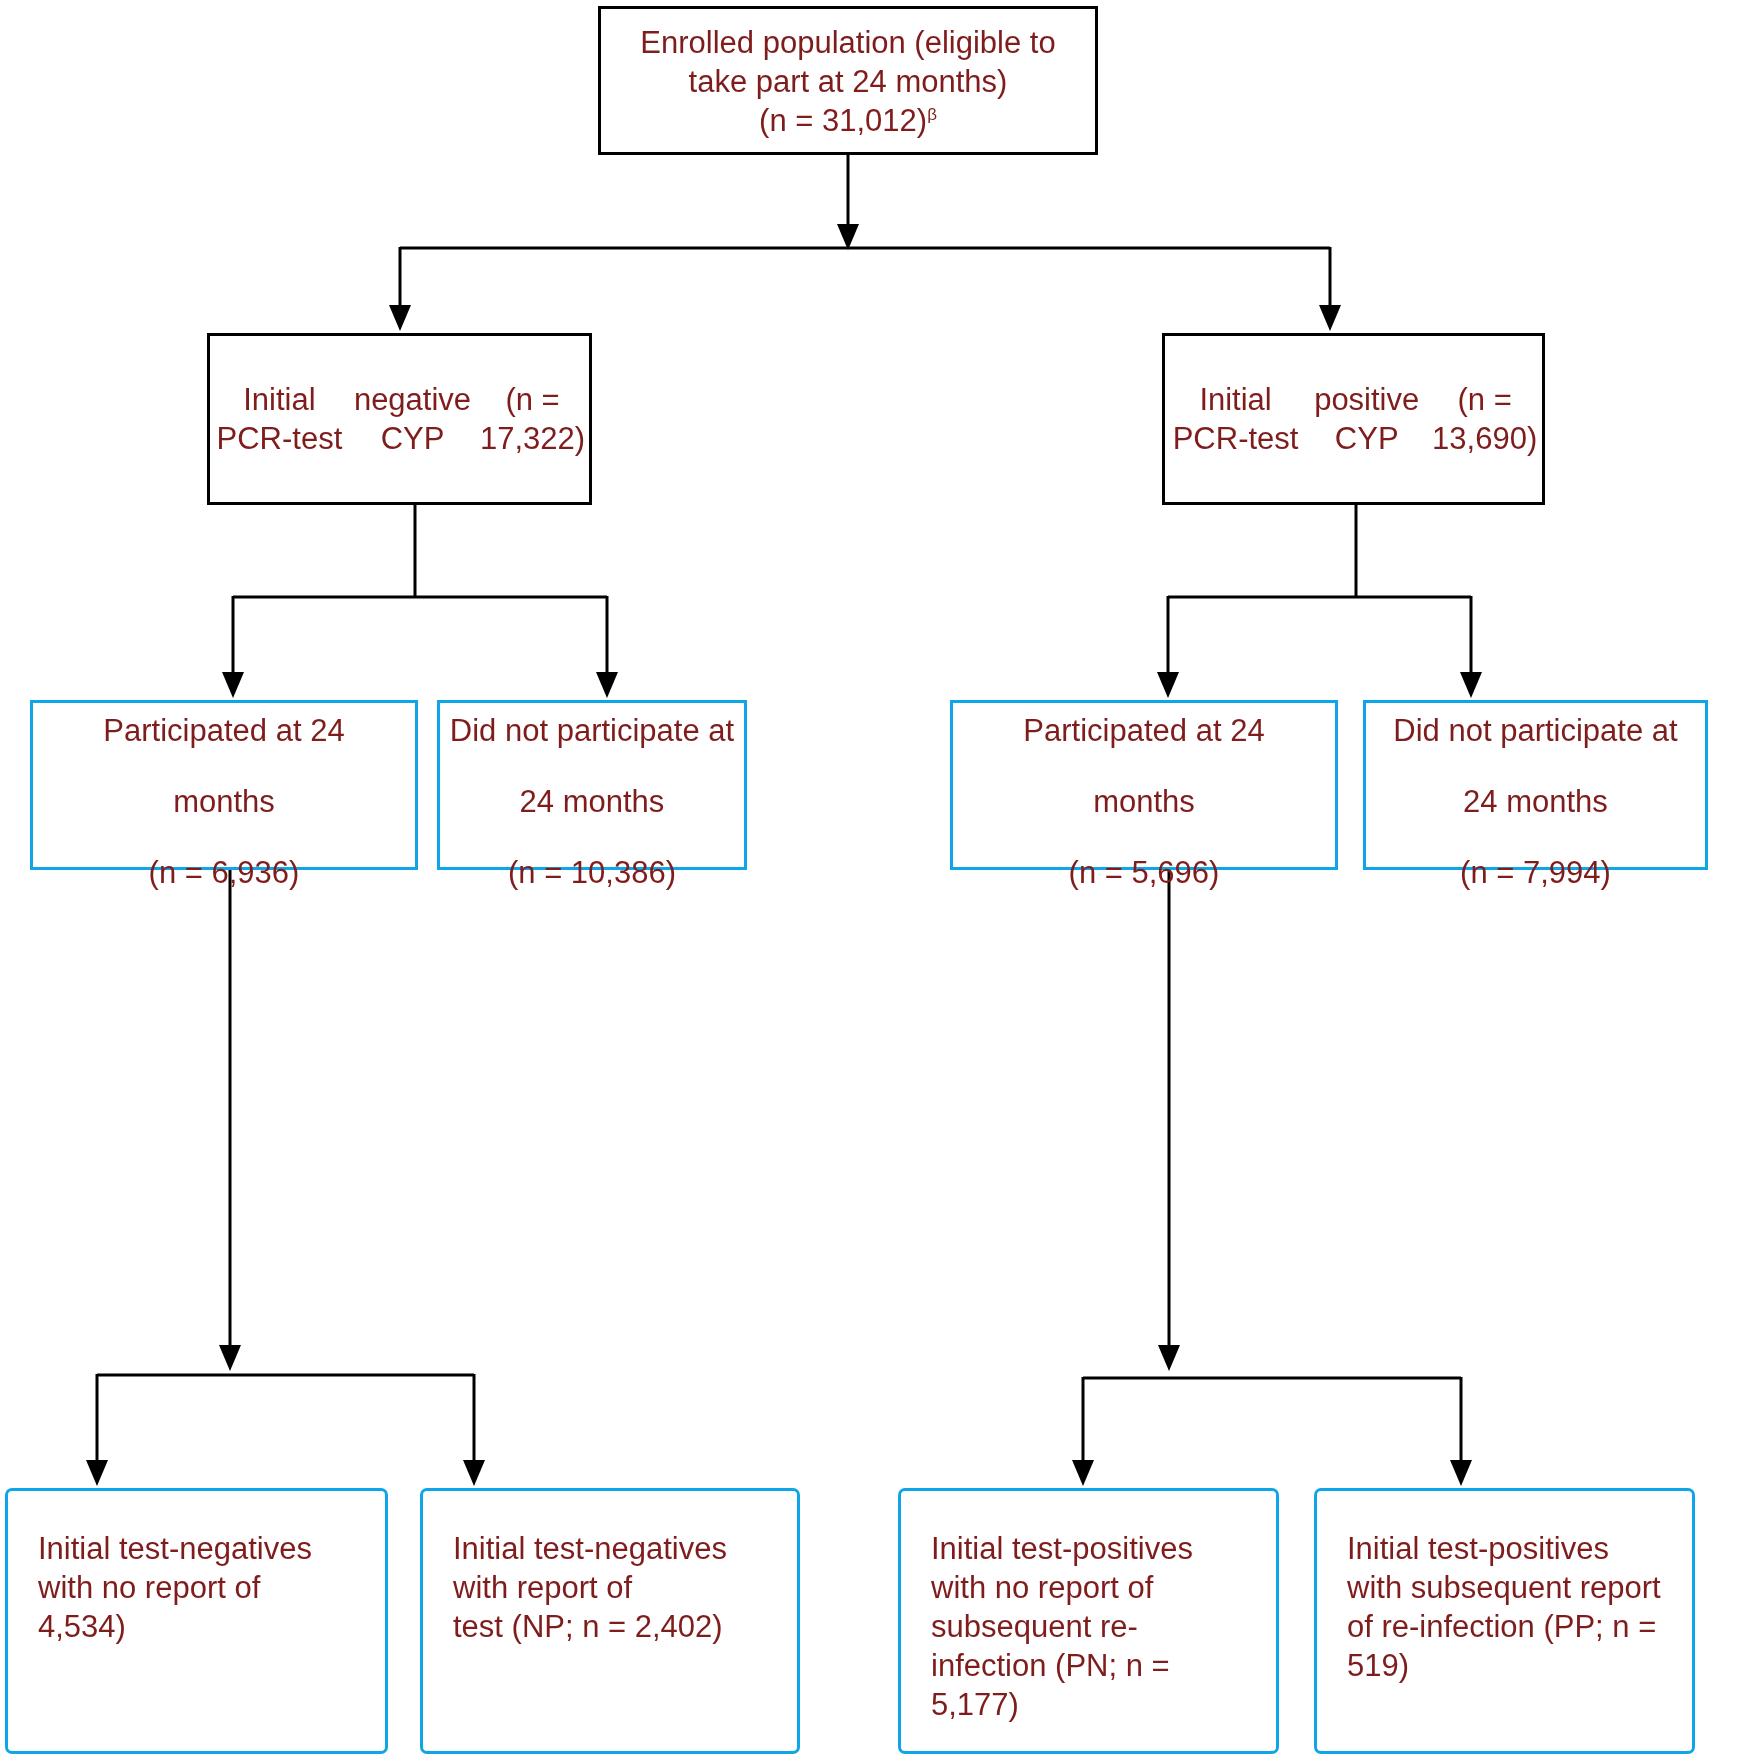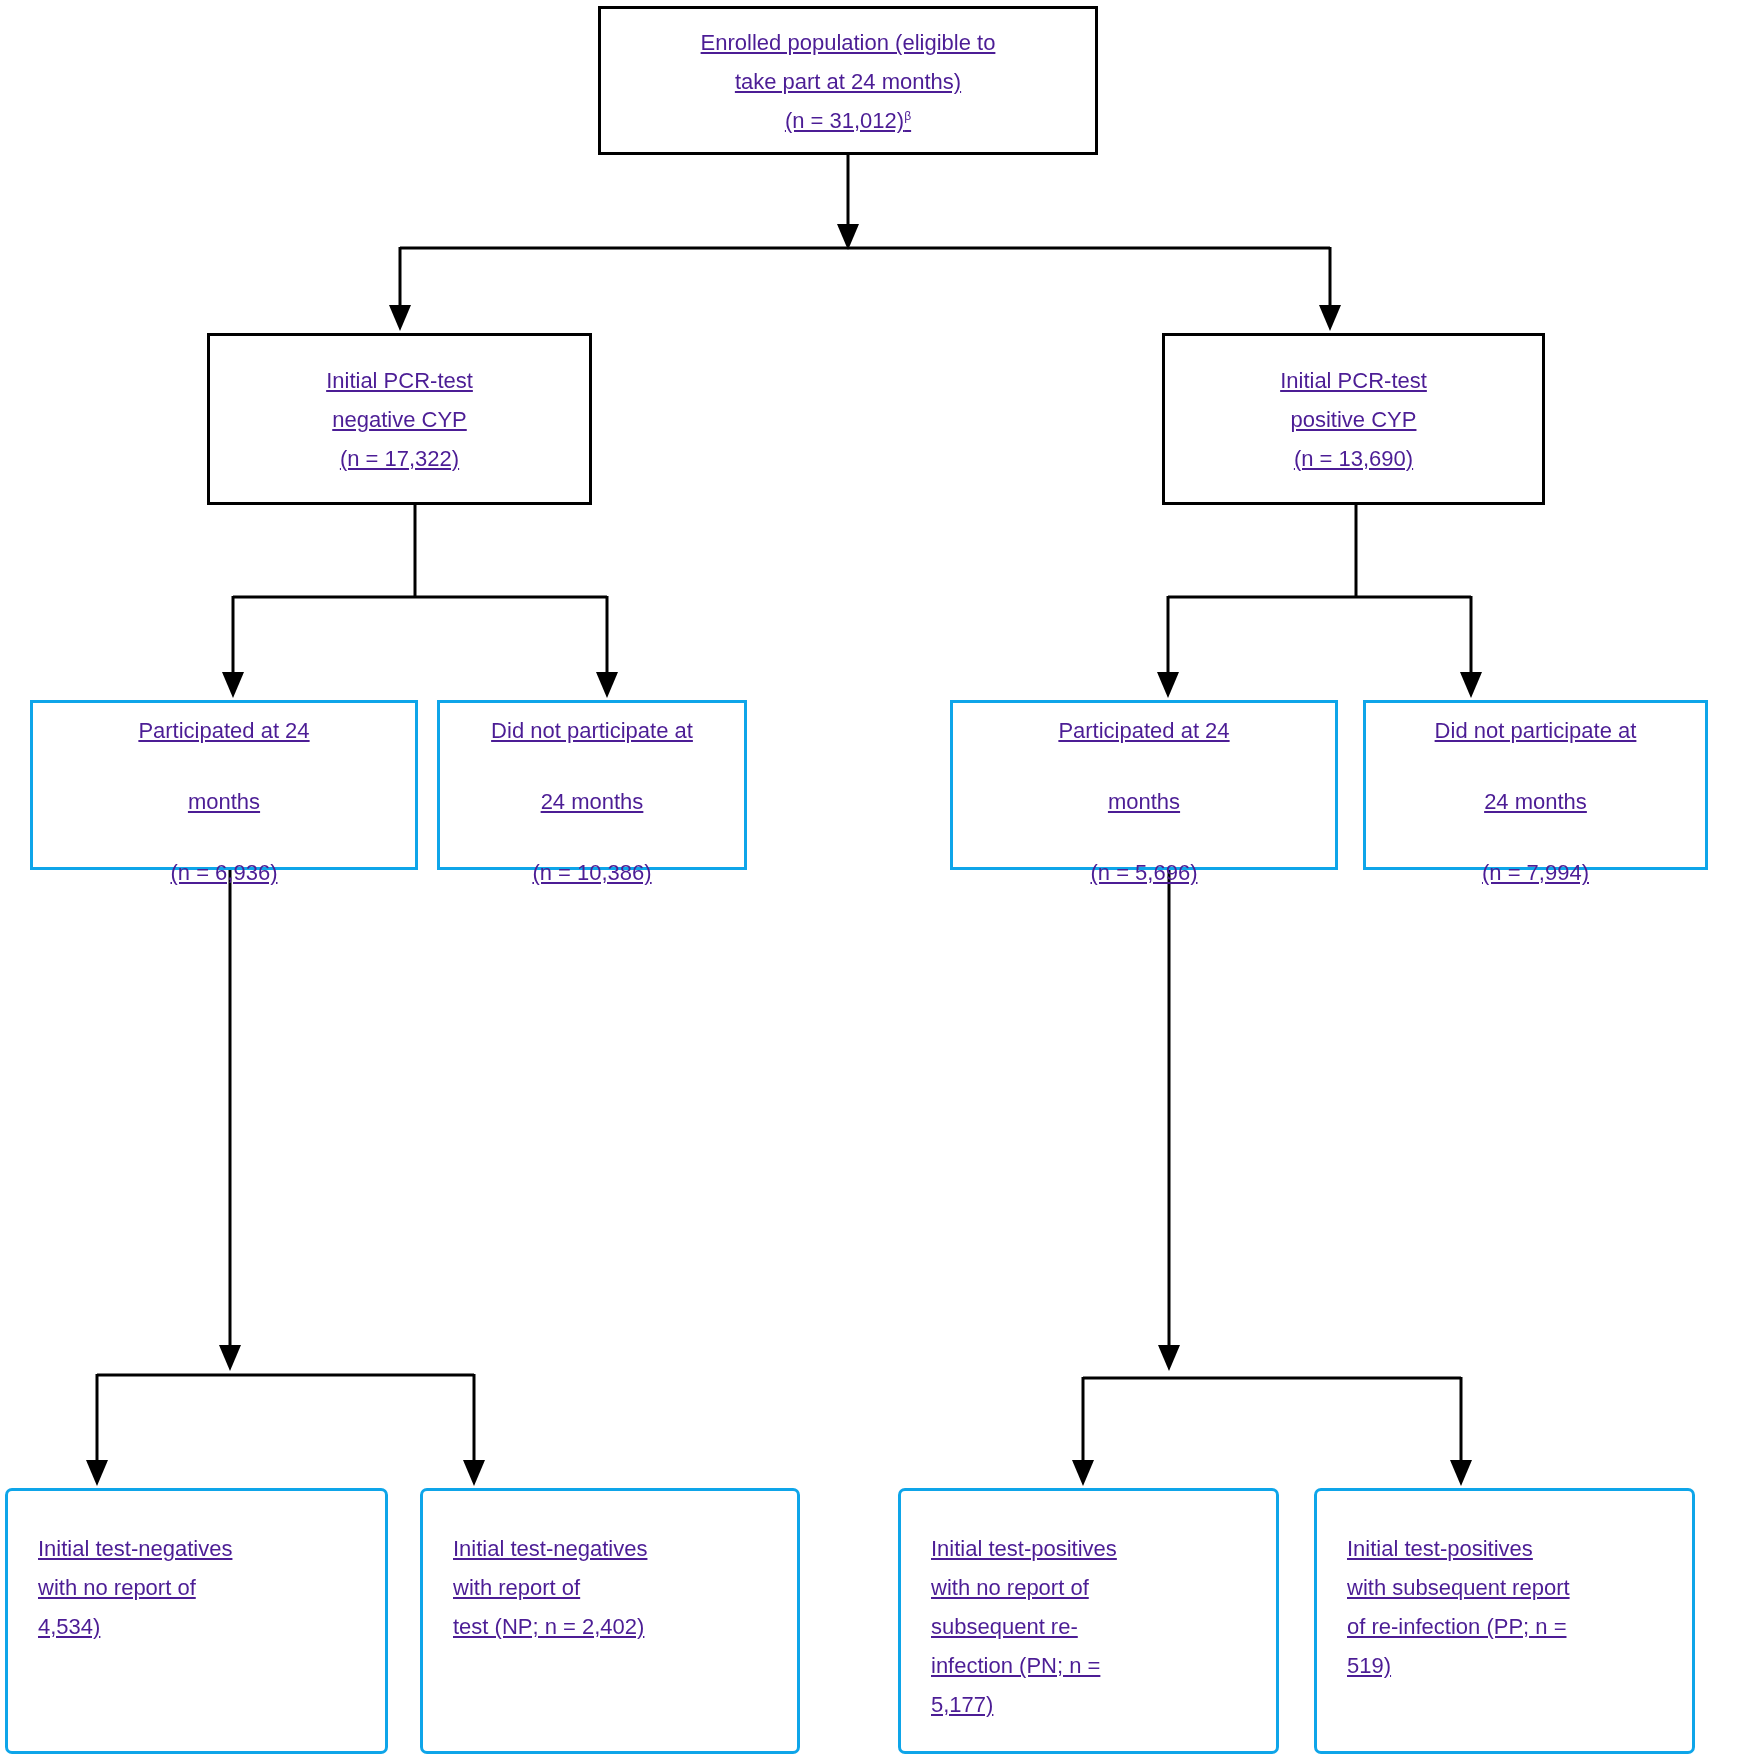--- a/index.html
+++ b/index.html
@@ -17,36 +17,35 @@
   }
   #connectors {
     position: absolute;
     left: 0;
     top: 0;
   }
   .box {
     position: absolute;
     background: #ffffff;
     box-sizing: border-box;
-    font-size: 22px;
+    font-size: 31px;
     line-height: 39px;
-    color: #4c1d95;
-    text-decoration: underline;
+    color: #7f1d1d;
   }
   .thin {
     border: 3px solid #000000;
   }
   .thick {
     border: 3px solid #0ea5e9;
     gap: 32px;
   }
   .center-text {
     text-align: center;
     display: flex;
-    flex-direction: column;
+    flex-direction: row;
     justify-content: center;
     align-items: center;
   }
   .top-text {
     text-align: center;
     display: flex;
     flex-direction: column;
     justify-content: flex-start;
     align-items: center;
     padding-top: 14px;

